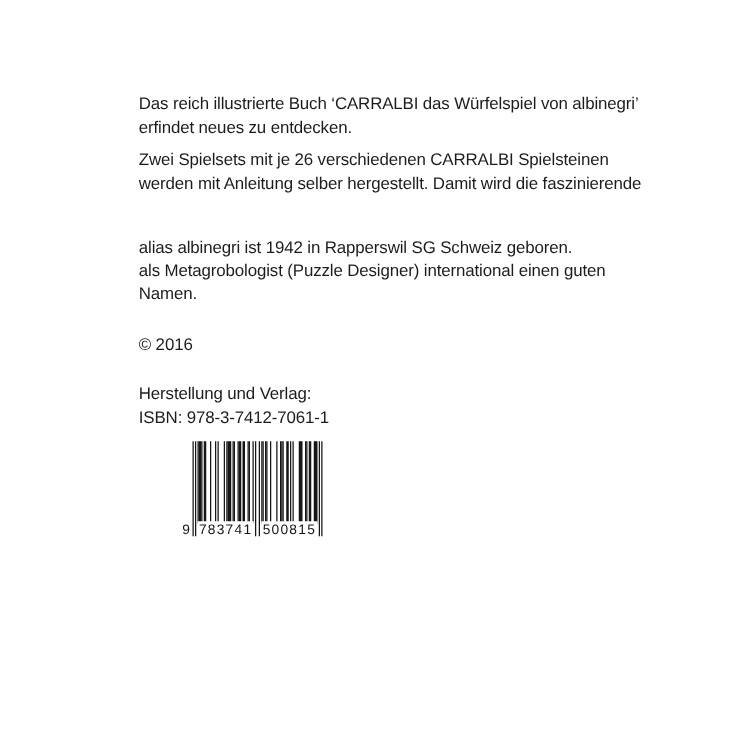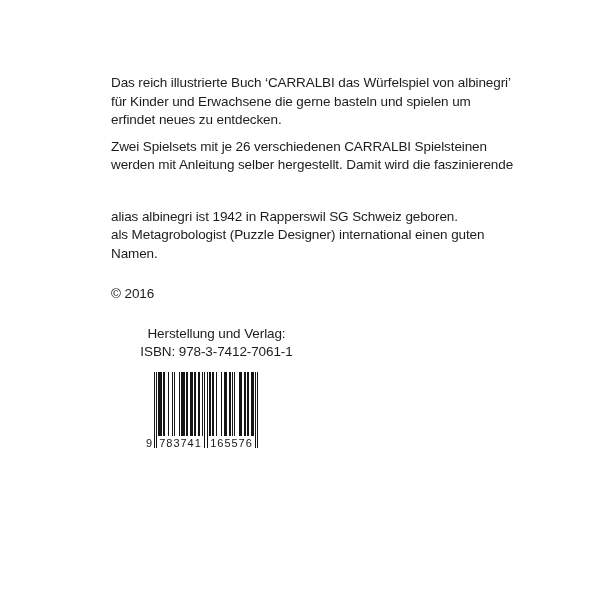--- a/index.html
+++ b/index.html
@@ -28,21 +28,20 @@
     letter-spacing: -0.1px;
     margin-left: 20px;
   }
   .para { margin: 0 0 8px 0; }
   .para .line { white-space: nowrap; }
   .author-block { margin-top: 33px; }
   .copyright-line { margin-top: 22px; }
   .publisher-block {
     margin-top: 21px;
     width: 211px;
-    text-align: center;
   }
   .barcode {
     position: relative;
     margin-top: 10px;
     margin-left: 43px;
     width: 104px;
     height: 78px;
   }
   .bars {
     display: flex;
@@ -69,21 +68,20 @@
   .bc-right { left: 55px; width: 45px; }
 </style>
 </head>
 <body style="background: rgb(255, 255, 255);">
 
 <div class="cover">
   <div class="content" style="color: rgb(28, 28, 28);">
 
     <div class="para">
       <div class="line">Das reich illustrierte Buch ‘CARRALBI das Würfelspiel von albinegri’</div>
-      <div class="line">für Kinder und Erwachsene die gerne basteln und spielen um</div>
       <div class="line">erfindet neues zu entdecken.</div>
     </div>
 
     <div class="para">
       <div class="line">Zwei Spielsets mit je 26 verschiedenen CARRALBI Spielsteinen</div>
       <div class="line">werden mit Anleitung selber hergestellt. Damit wird die faszinierende</div>
     </div>
 
     <div class="para author-block">
       <div class="line">alias albinegri ist 1942 in Rapperswil SG Schweiz geboren.</div>
@@ -191,17 +189,17 @@
           <div class="bar"></div>
           <div class="bar black" style="background: rgb(22, 22, 22);"></div>
           <div class="bar black" style="background: rgb(22, 22, 22);"></div>
           <div class="bar"></div>
           <div class="bar black guard" style="background: rgb(22, 22, 22);"></div>
           <div class="bar guard"></div>
           <div class="bar black guard" style="background: rgb(22, 22, 22);"></div>
         </div>
       <div class="bc-digit bc-first">9</div>
       <div class="bc-digit bc-left">783741</div>
-      <div class="bc-digit bc-right">165576</div>
+      <div class="bc-digit bc-right">500815</div>
     </div>
 
   </div>
 </div>
 
 </body></html>

